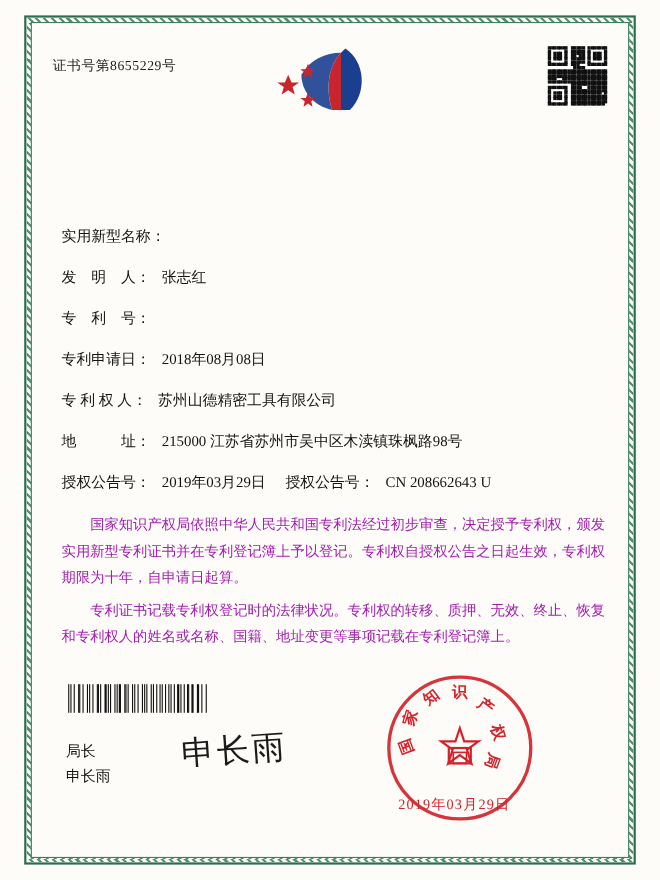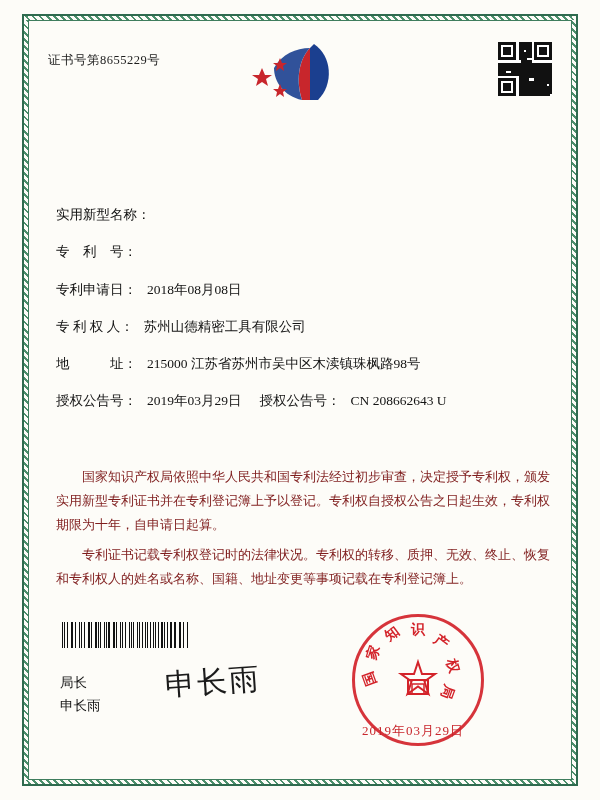--- a/index.html
+++ b/index.html
@@ -135,21 +135,21 @@
     flex: 0 0 auto;
   }
 
   .paragraphs {
     position: absolute;
     left: 56px;
     right: 50px;
     top: 465px;
     font-size: 13px;
     line-height: 1.85;
-    color: #7f1d1d;
+    color: #a21caf;
     text-align: justify;
     font-family: Liberation Serif, serif;
   }
   .paragraphs p {
     margin: 0 0 6px 0;
     text-indent: 26px;
   }
 
   
   .barcode {
@@ -604,20 +604,24 @@
       <polygon points="40,46 42,51 47,51 43,54 44,59 40,56 36,59 37,54 33,51 38,51" fill="#c8262c"></polygon>
     </svg>
   </div>
 
 
   <div class="fields" id="fields">
       <div class="field-row">
         <span class="field-label">实用新型名称：</span>
       </div>
       <div class="field-row">
+        <span class="field-label">发　明　人：</span>
+        <span class="field-value">张志红</span>
+      </div>
+      <div class="field-row">
         <span class="field-label">专　利　号：</span>
       </div>
       <div class="field-row">
         <span class="field-label">专利申请日：</span>
         <span class="field-value">2018年08月08日</span>
       </div>
       <div class="field-row">
         <span class="field-label">专 利 权 人：</span>
         <span class="field-value">苏州山德精密工具有限公司</span>
       </div>

